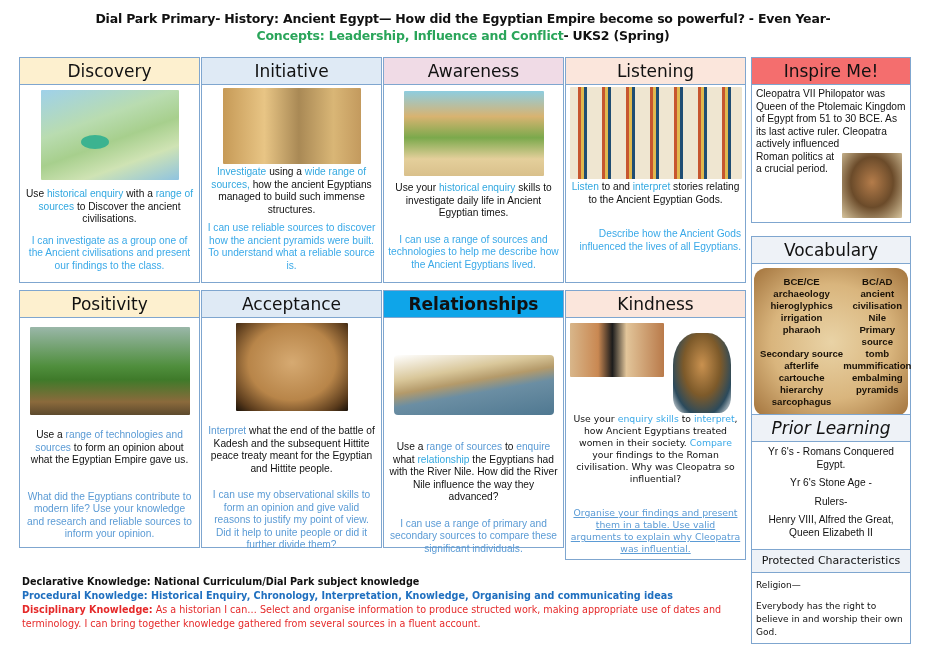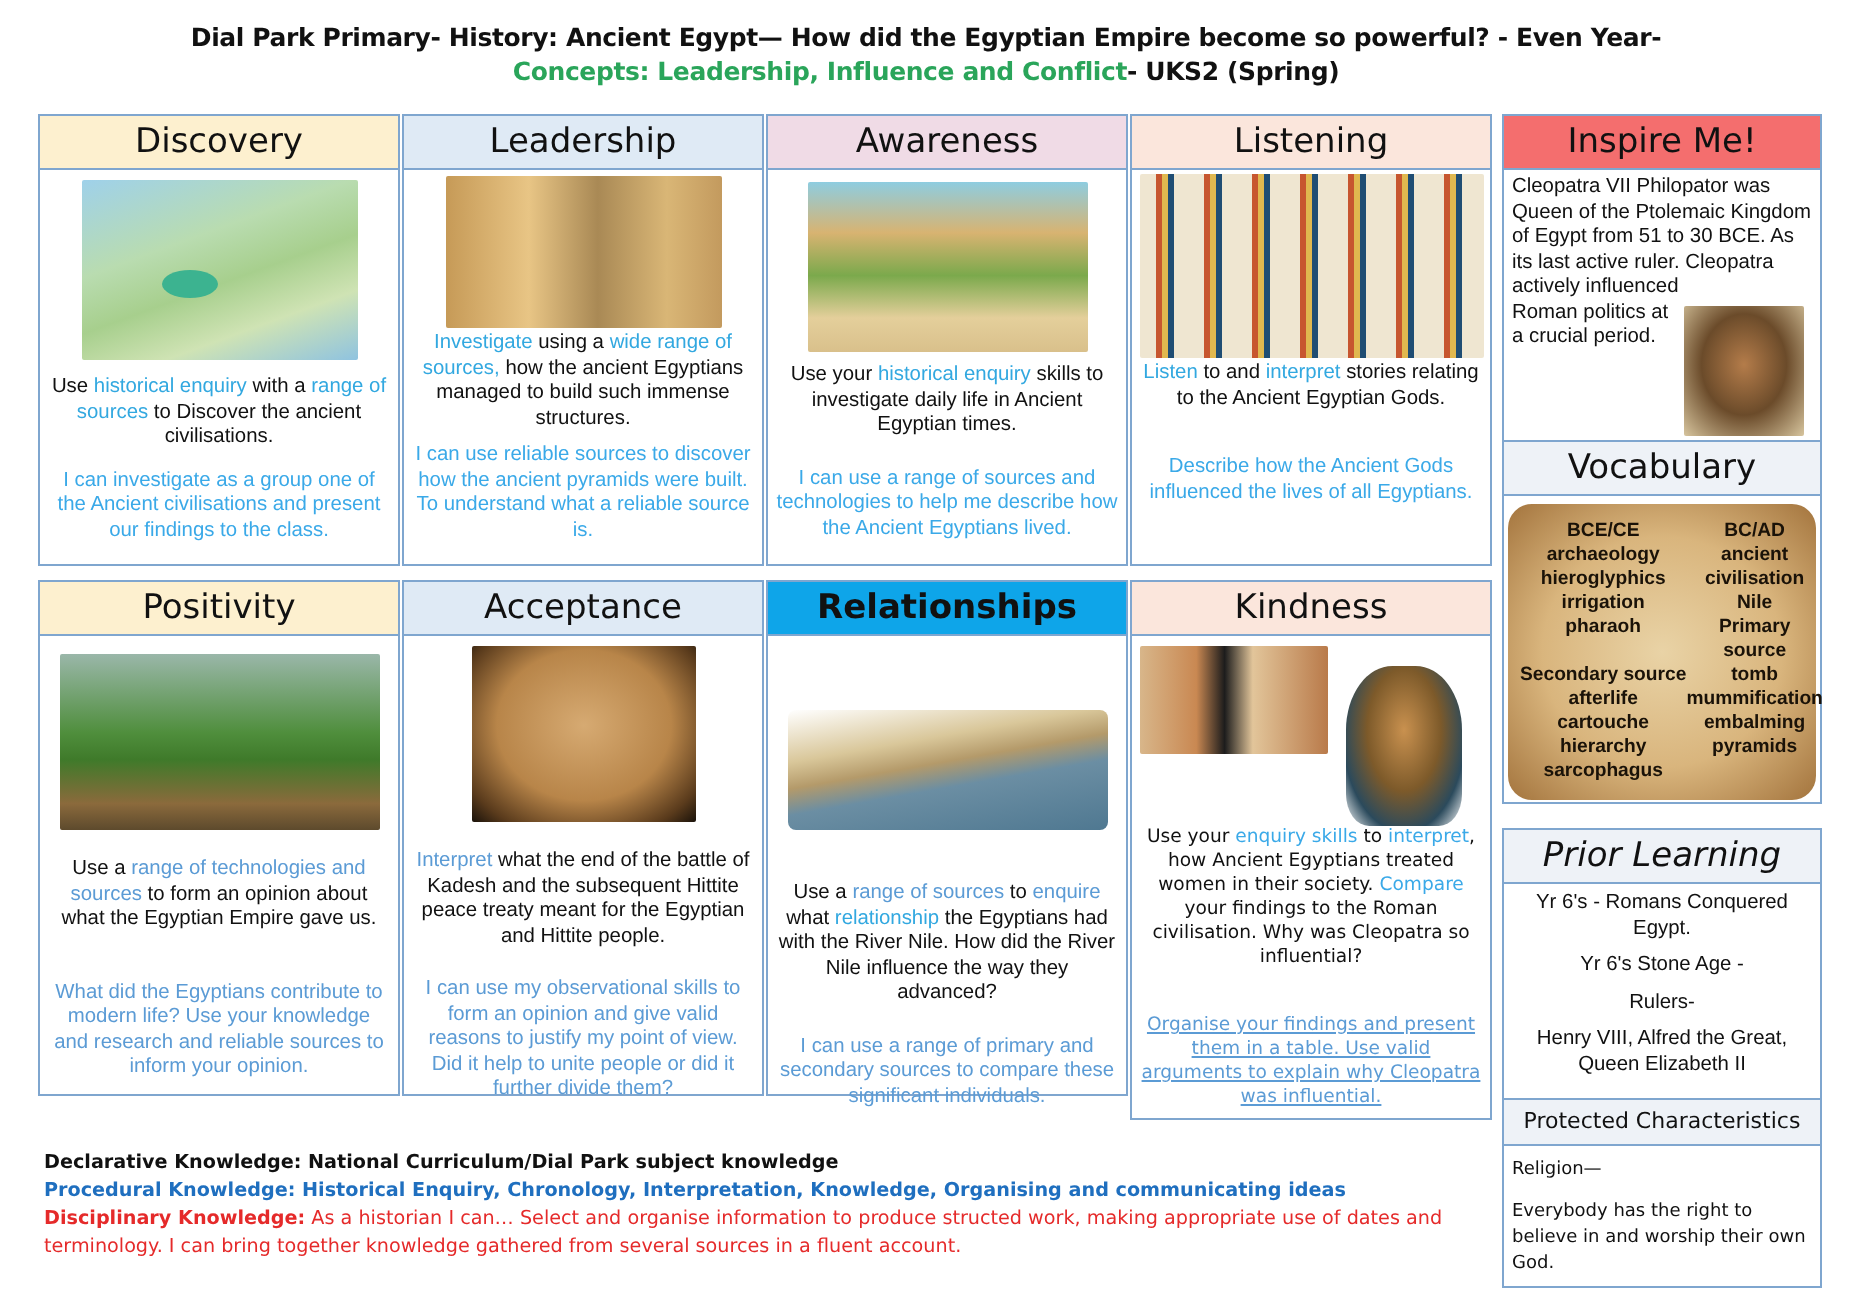--- a/index.html
+++ b/index.html
@@ -66,21 +66,21 @@
   <div class="panel-body">
     <div class="img img-map" style="margin-top:2px;"></div>
     <div class="body-text" style="margin-top:8px;">
       <span>Use </span><span class="blue">historical enquiry</span><span>  with a </span><span class="blue">range of sources</span><span> to Discover the ancient civilisations.</span>
     </div>
     <div class="goal kblue">I can investigate as a group one of the Ancient civilisations and present  our findings to the class.</div>
   </div>
 </div>
 
 <div class="panel" style="left:201px; top:57px; width:181px; height:226px;">
-  <div class="panel-head" style="background:#dfeaf5;">Leadership</div>
+  <div class="panel-head" style="background:#dfeaf5;">Initiative</div>
   <div class="panel-body">
     <div class="img img-pyr"></div>
     <div class="body-text" style="margin-top:2px;">
       <span class="blue">Investigate</span><span> using a </span><span class="blue">wide range of sources,</span><span> how the ancient Egyptians managed to build such immense structures.</span>
     </div>
     <div class="goal kblue" style="margin-top:6px;">I can use reliable sources to discover how the ancient pyramids were built. To understand what a reliable source is.</div>
   </div>
 </div>
 
 <div class="panel" style="left:383px; top:57px; width:181px; height:226px;">
@@ -94,21 +94,21 @@
   </div>
 </div>
 
 <div class="panel" style="left:565px; top:57px; width:181px; height:226px;">
   <div class="panel-head" style="background:#fbe6dc;text-align:center;">Listening</div>
   <div class="panel-body" style="padding-top:2px;">
     <div class="img img-gods"></div>
     <div class="body-text" style="margin-top:2px;">
       <span class="blue">Listen</span><span> to and </span><span class="blue">interpret</span><span> stories relating to the Ancient  Egyptian Gods.</span>
     </div>
-    <div class="goal kblue" style="margin-top:22px;">Describe how the Ancient Gods influenced the lives of all Egyptians.</div>
+    <div class="goal kblue" style="margin-top:22px;text-align:right;">Describe how the Ancient Gods influenced the lives of all Egyptians.</div>
   </div>
 </div>
 
 <div class="panel" style="left:19px; top:290px; width:181px; height:258px;">
   <div class="panel-head" style="background:#fdf0cf;">Positivity</div>
   <div class="panel-body">
     <div class="img img-shaduf" style="margin-top:6px;"></div>
     <div class="body-text" style="margin-top:14px;">
       <span>Use a </span><span class="lblue">range of technologies and sources</span><span> to form an opinion about what  the Egyptian Empire gave us.</span>
     </div>
@@ -154,21 +154,21 @@
 
 <div class="panel" style="left:751px; top:57px; width:160px; height:166px;">
   <div class="panel-head inspire-head">Inspire Me!</div>
   <div class="inspire-body">
     <div>Cleopatra VII Philopator was Queen of the Ptolemaic Kingdom of Egypt from 51 to 30 BCE. As its last active ruler. Cleopatra actively influenced</div>
     <div class="img img-cleo-small"></div>
     <div style="width:80px;">Roman politics at a crucial period.</div>
   </div>
 </div>
 
-<div class="panel" style="left:751px; top:220px; width:160px; height:182px;">
+<div class="panel" style="left:751px; top:236px; width:160px; height:182px;">
   <div class="panel-head" style="background:#eef2f7;">Vocabulary</div>
   <div class="vocab-paper">
     <span>BCE/CE</span>
     <span>BC/AD</span>
     <span>archaeology</span>
     <span>ancient</span>
     <span>hieroglyphics</span>
     <span>civilisation</span>
     <span>irrigation</span>
     <span>Nile</span>

